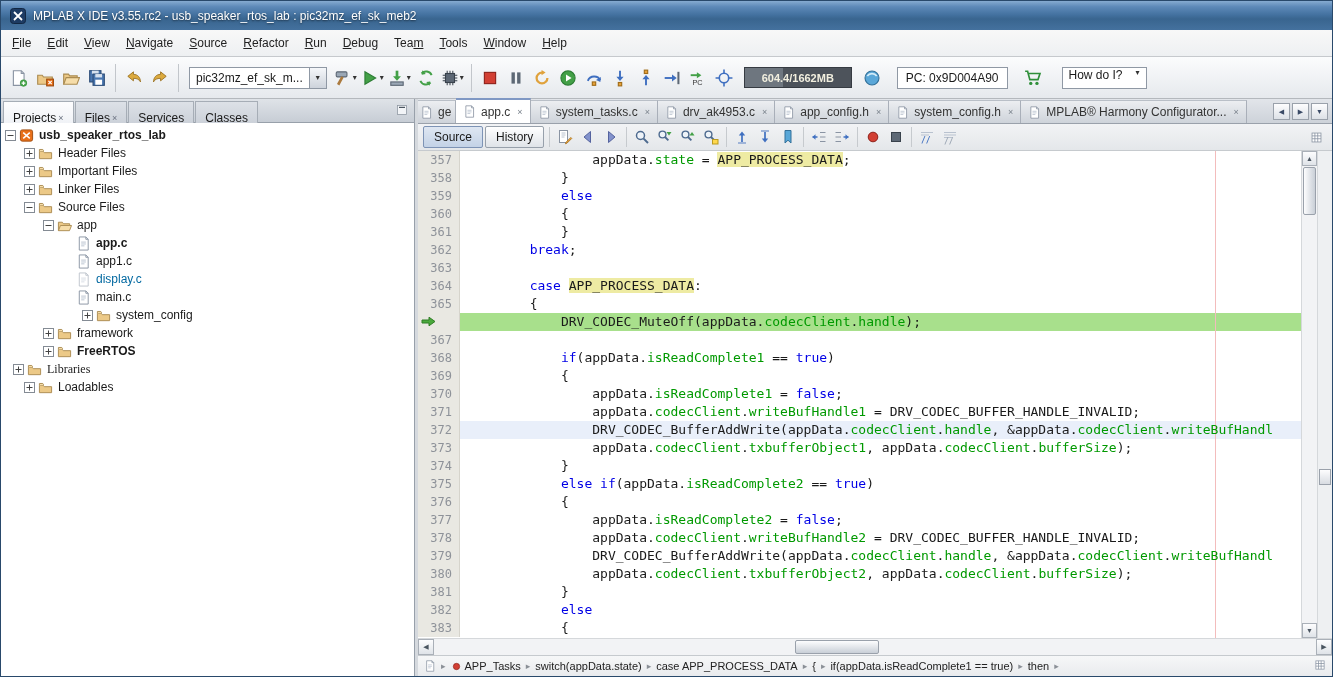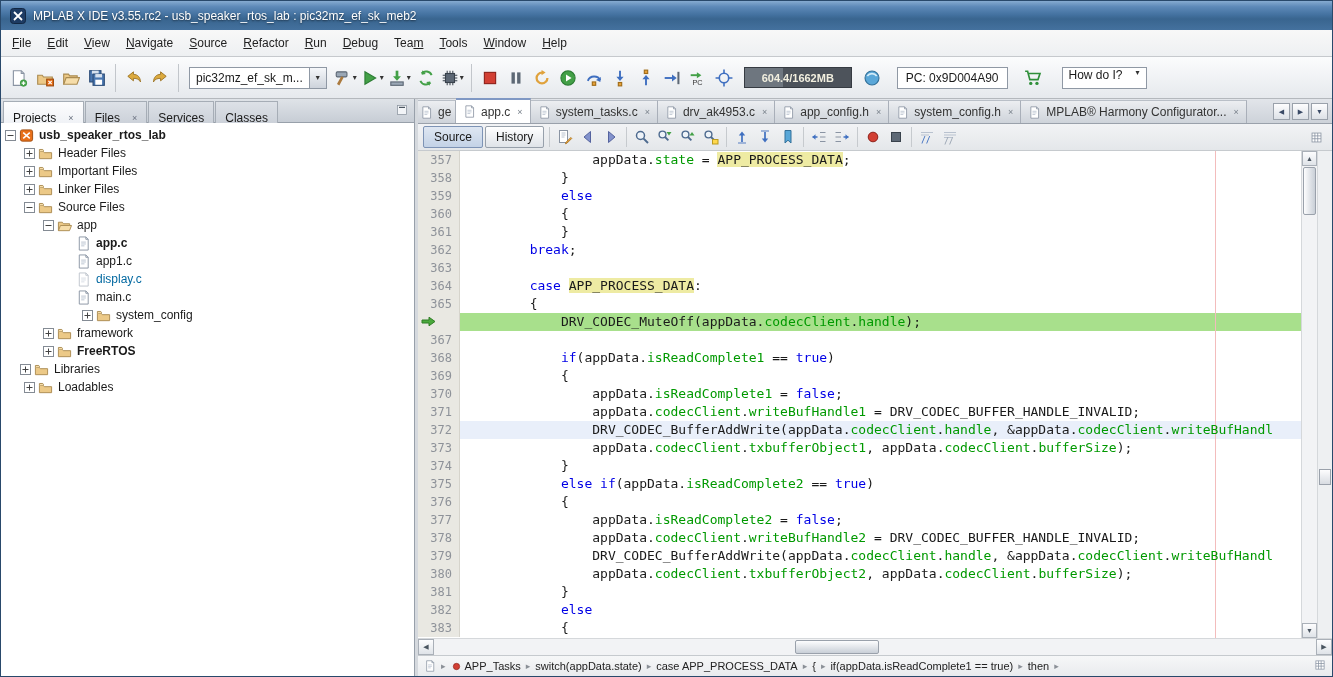--- a/index.html
+++ b/index.html
@@ -20,21 +20,21 @@
 .combo .cval{padding:0 6px;min-width:100px;white-space:nowrap}
 .combo .cbtn{width:17px;align-self:stretch;border-left:1px solid #8f98a4;background:linear-gradient(#f5f7fa,#cdd3db);display:flex;align-items:center;justify-content:center;font-size:7px;color:#333}
 .gauge{width:108px;height:21px;background:#4d535b;border:1px solid #363b42;position:relative;margin:0 7px;display:flex;align-items:center;justify-content:center;flex:none}
 .gfill{position:absolute;left:0;top:0;bottom:0;background:#6e767f}
 .gtext{position:relative;color:#f2efdf;font-size:11px;font-weight:bold;white-space:nowrap}
 .pcfield{height:22px;border:1px solid #8f98a4;background:#fff;display:flex;align-items:center;padding:0 8px;margin:0 12px;white-space:nowrap}
 .howdoi{height:22px;border:1px solid #8f98a4;background:#fff;display:flex;padding:0 6px;margin-left:16px;gap:12px;white-space:nowrap}
 .main{flex:1;display:flex;min-height:0}
 .left-panel{width:414px;flex:none;display:flex;flex-direction:column;background:#fff;border-right:1px solid #98a0aa}
 .panel-tabs{height:24px;flex:none;background:linear-gradient(#dfe3e8,#c7cdd5);border-bottom:1px solid #98a0aa;display:flex;align-items:stretch;padding:2px 0 0 2px}
-.ptab{display:flex;align-items:center;gap:12px;padding:16px 9px;border:1px solid #a6adb6;border-bottom:none;background:linear-gradient(#dde1e7,#c3c9d2);margin-right:1px}
+.ptab{display:flex;align-items:center;gap:2px;padding:16px 9px;border:1px solid #a6adb6;border-bottom:none;background:linear-gradient(#dde1e7,#c3c9d2);margin-right:1px}
 .ptab.active{background:linear-gradient(#fdfdfe,#e9edf2)}
 .tclose{color:#6b7280;font-size:9px}
 .pmin{margin-left:auto;margin-right:6px;align-self:center}
 .tree{flex:1;background:#fff;padding-top:3px;overflow:hidden;white-space:nowrap}
 .trow{height:18px;display:flex;align-items:center}
 .trow .tlabel{padding-left:5px}
 .trow.bold .tlabel{font-weight:bold}
 .trow.gray .tlabel{color:#0369a1}
 .trow.gray .icw{opacity:.55}
 .handle{width:11px;flex:none;margin-right:3px;display:inline-flex}
@@ -528,21 +528,21 @@
               </svg>
             </span>
             <span class="icw">
               <svg width="15" height="15" viewBox="0 0 16 16">
                 <path d="M1.5 13.5v-8h4l1.2 1.6h7.8v6.4z" fill="#ecc987" stroke="#ab8c52"></path>
                 <path d="M1.5 5.5V3.7h3.6l1 1.4" fill="#f6dda9" stroke="#ab8c52"></path>
               </svg>
             </span>
             <span class="tlabel">FreeRTOS</span>
           </div>
-          <div class="trow" style="padding-left: 19px;">
+          <div class="trow" style="padding-left: 12px; font-family: Liberation Serif, serif;">
             <span class="handle">
               <svg width="11" height="11" viewBox="0 0 11 11">
                 <rect x="0.5" y="0.5" width="10" height="10" fill="#fff" stroke="#848b94"></rect>
                 <path d="M2.5 5.5h6" stroke="#444"></path>
                 <path d="M5.5 2.5v6" stroke="#444"></path>
               </svg>
             </span>
             <span class="icw">
               <svg width="15" height="15" viewBox="0 0 16 16">
                 <path d="M1.5 13.5v-8h4l1.2 1.6h7.8v6.4z" fill="#ecc987" stroke="#ab8c52"></path>

